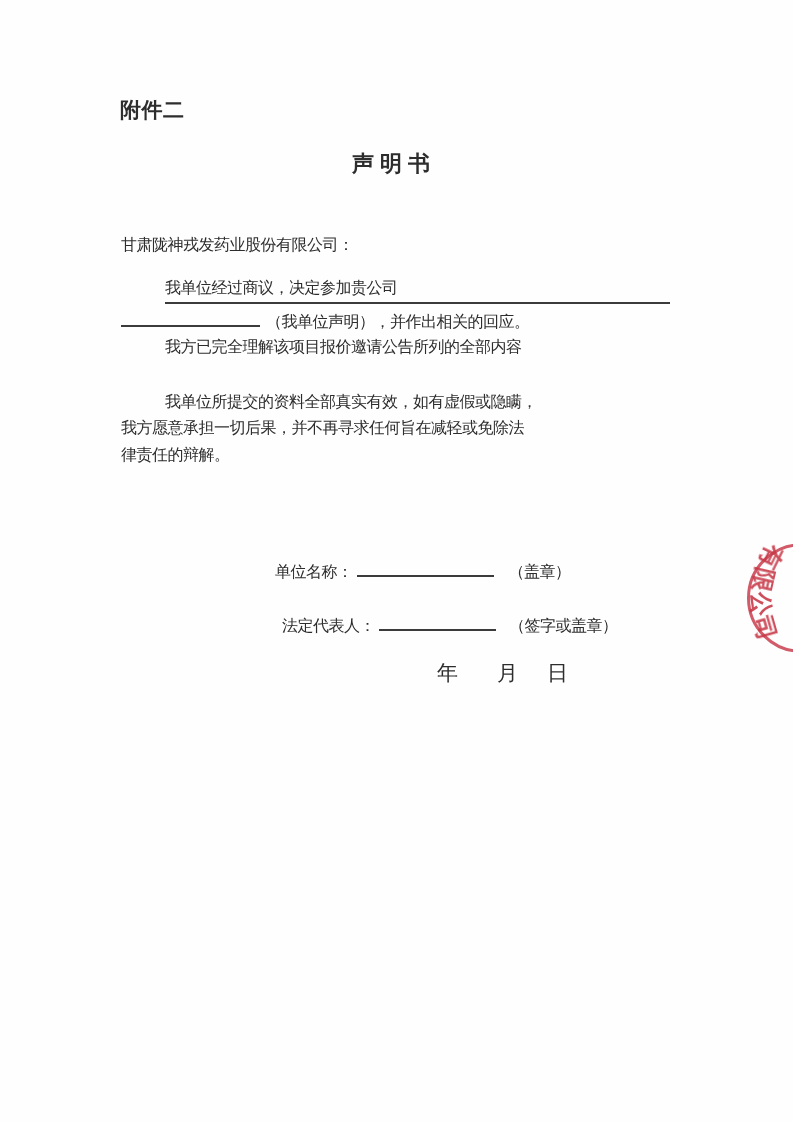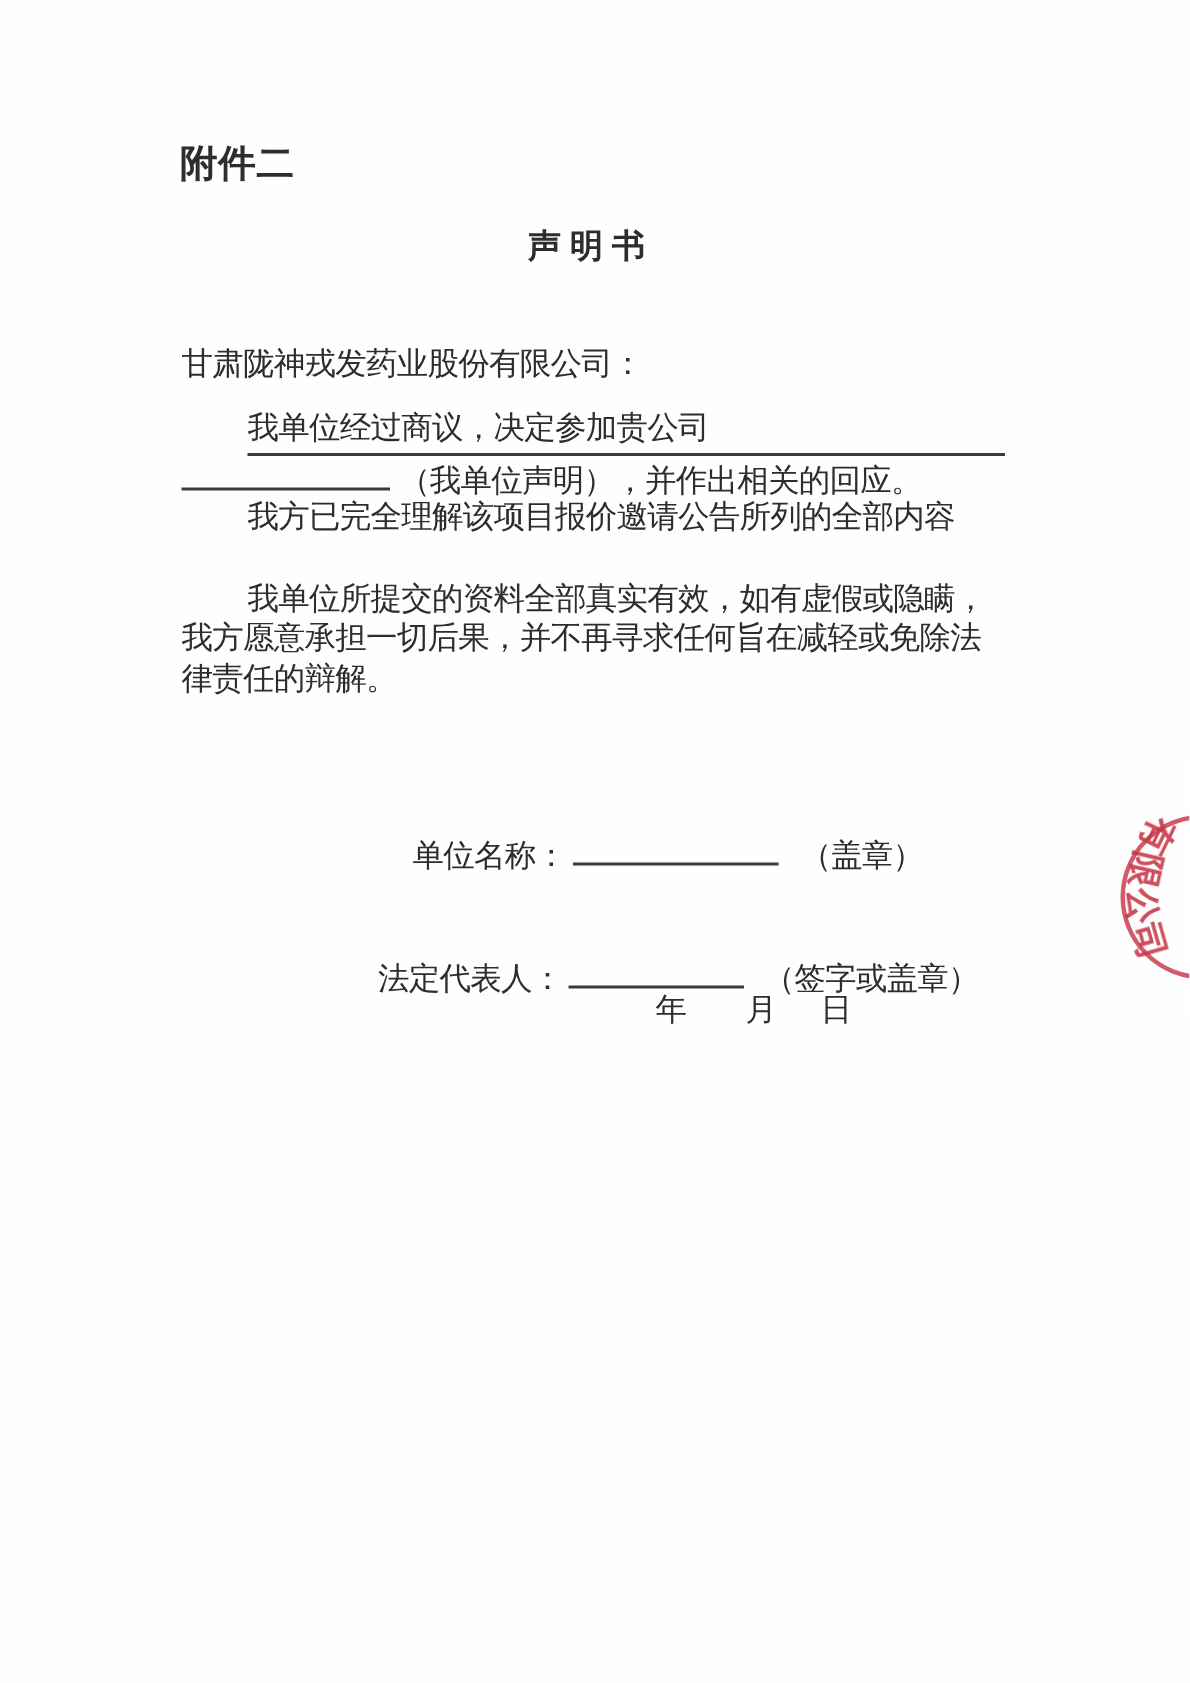--- a/index.html
+++ b/index.html
@@ -11,31 +11,30 @@
     position: relative;
     width: 793px;
     height: 1122px;
     background: #fefefe;
     overflow: hidden;
     font-family: "Liberation Serif", "DejaVu Serif", serif;
     color: #2d2d2d;
   }
   .line {
     position: absolute;
-    font-size: 21px;
+    font-size: 16px;
     letter-spacing: -0.5px;
     line-height: 28px;
     white-space: nowrap;
-    font-family: Liberation Mono, monospace;
   }
   .attachment {
     position: absolute;
     left: 120px;
     top: 97px;
-    font-size: 25px;
+    font-size: 21px;
     font-weight: 700;
     letter-spacing: 0.5px;
     line-height: 26px;
   }
   .title {
     position: absolute;
     left: 0;
     top: 150px;
     width: 788px;
     text-align: center;
@@ -60,21 +59,21 @@
   .p3l2 { left: 121px; top: 414px; }
   .p3l3 { left: 121px; top: 441px; }
   .blank-inline {
     display: inline-block;
     height: 21px;
     border-bottom: 2px solid #3b3b3b;
     vertical-align: baseline;
   }
   .blank-project2 { width: 139px; margin-right: 6px; }
   .sig-unit  { left: 275px; top: 554px; }
-  .sig-rep   { left: 252px; top: 608px; margin-top: 28px; }
+  .sig-rep   { left: 282px; top: 608px; }
   .blank-unit { width: 137px; margin-left: 4px; }
   .blank-rep  { width: 117px; margin-left: 4px; }
   .seal-note-unit { margin-left: 15px; }
   .seal-note-rep  { margin-left: 13px; }
   .date-line .d { position: absolute; top: 0; font-size: 21px; line-height: 28px; }
   .date-line { position: absolute; top: 659px; left: 0; width: 793px; height: 28px; }
   .d-year  { left: 437px; }
   .d-month { left: 497px; }
   .d-day   { left: 547px; }
   

